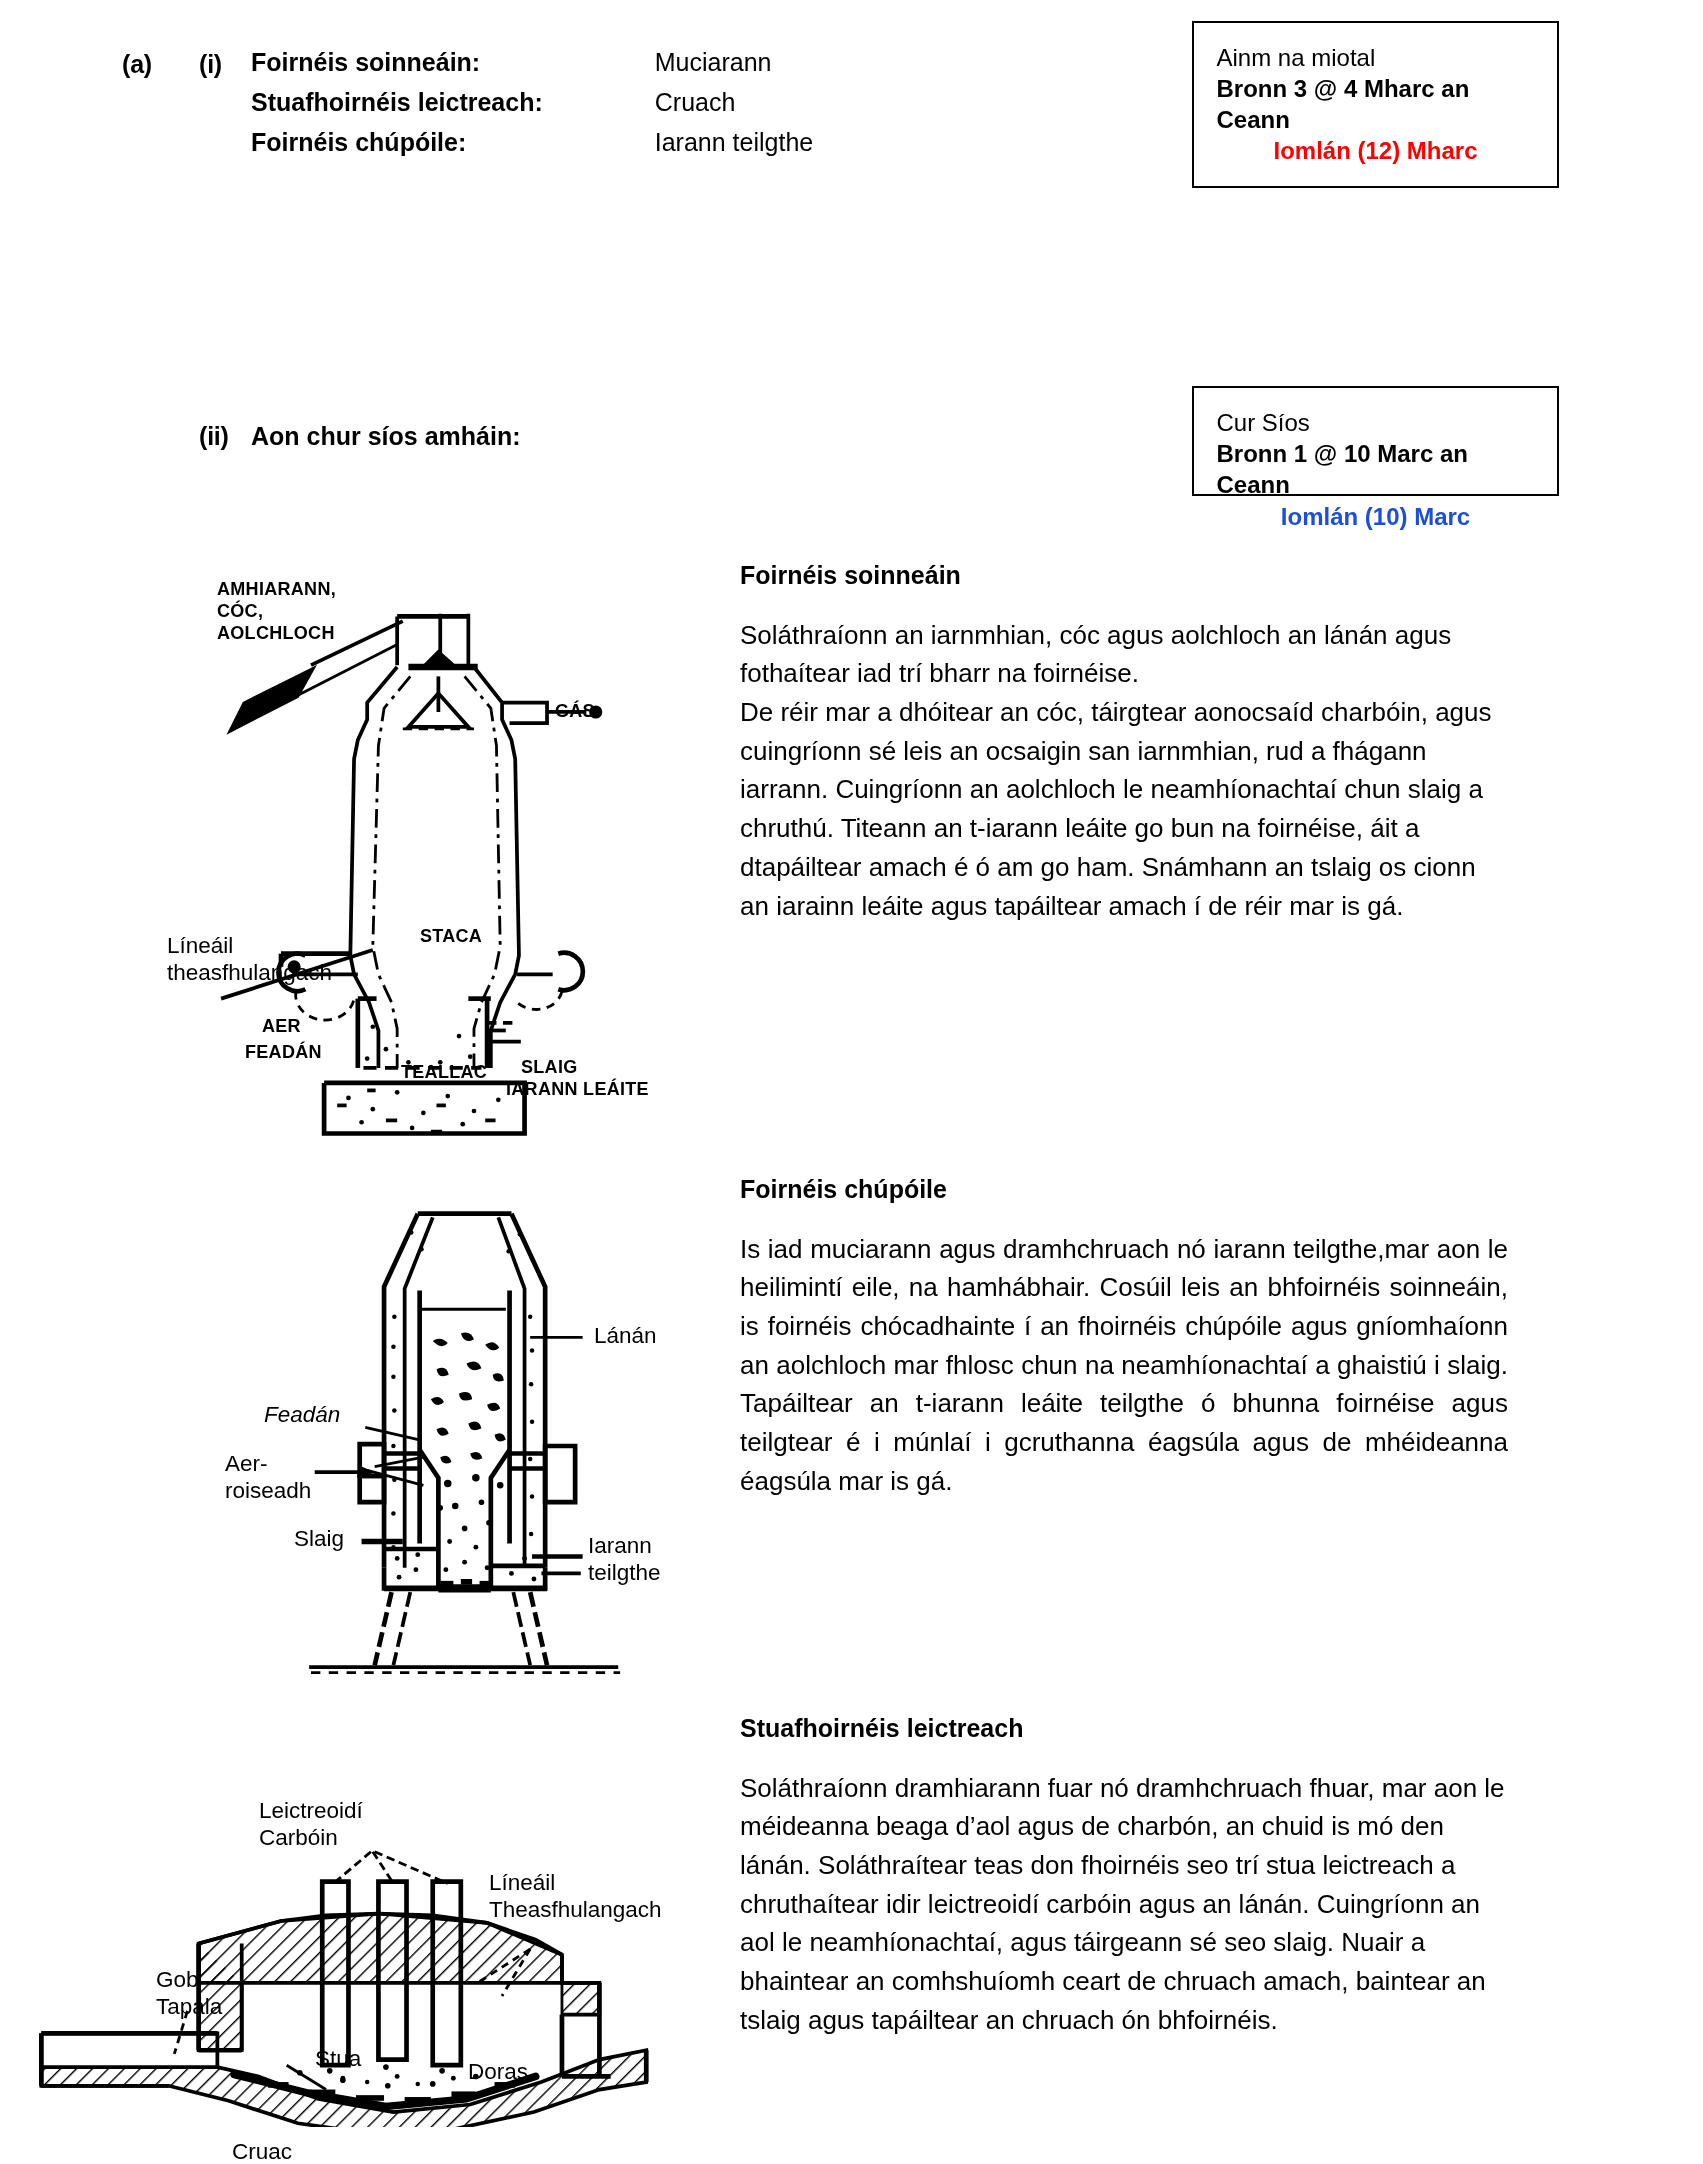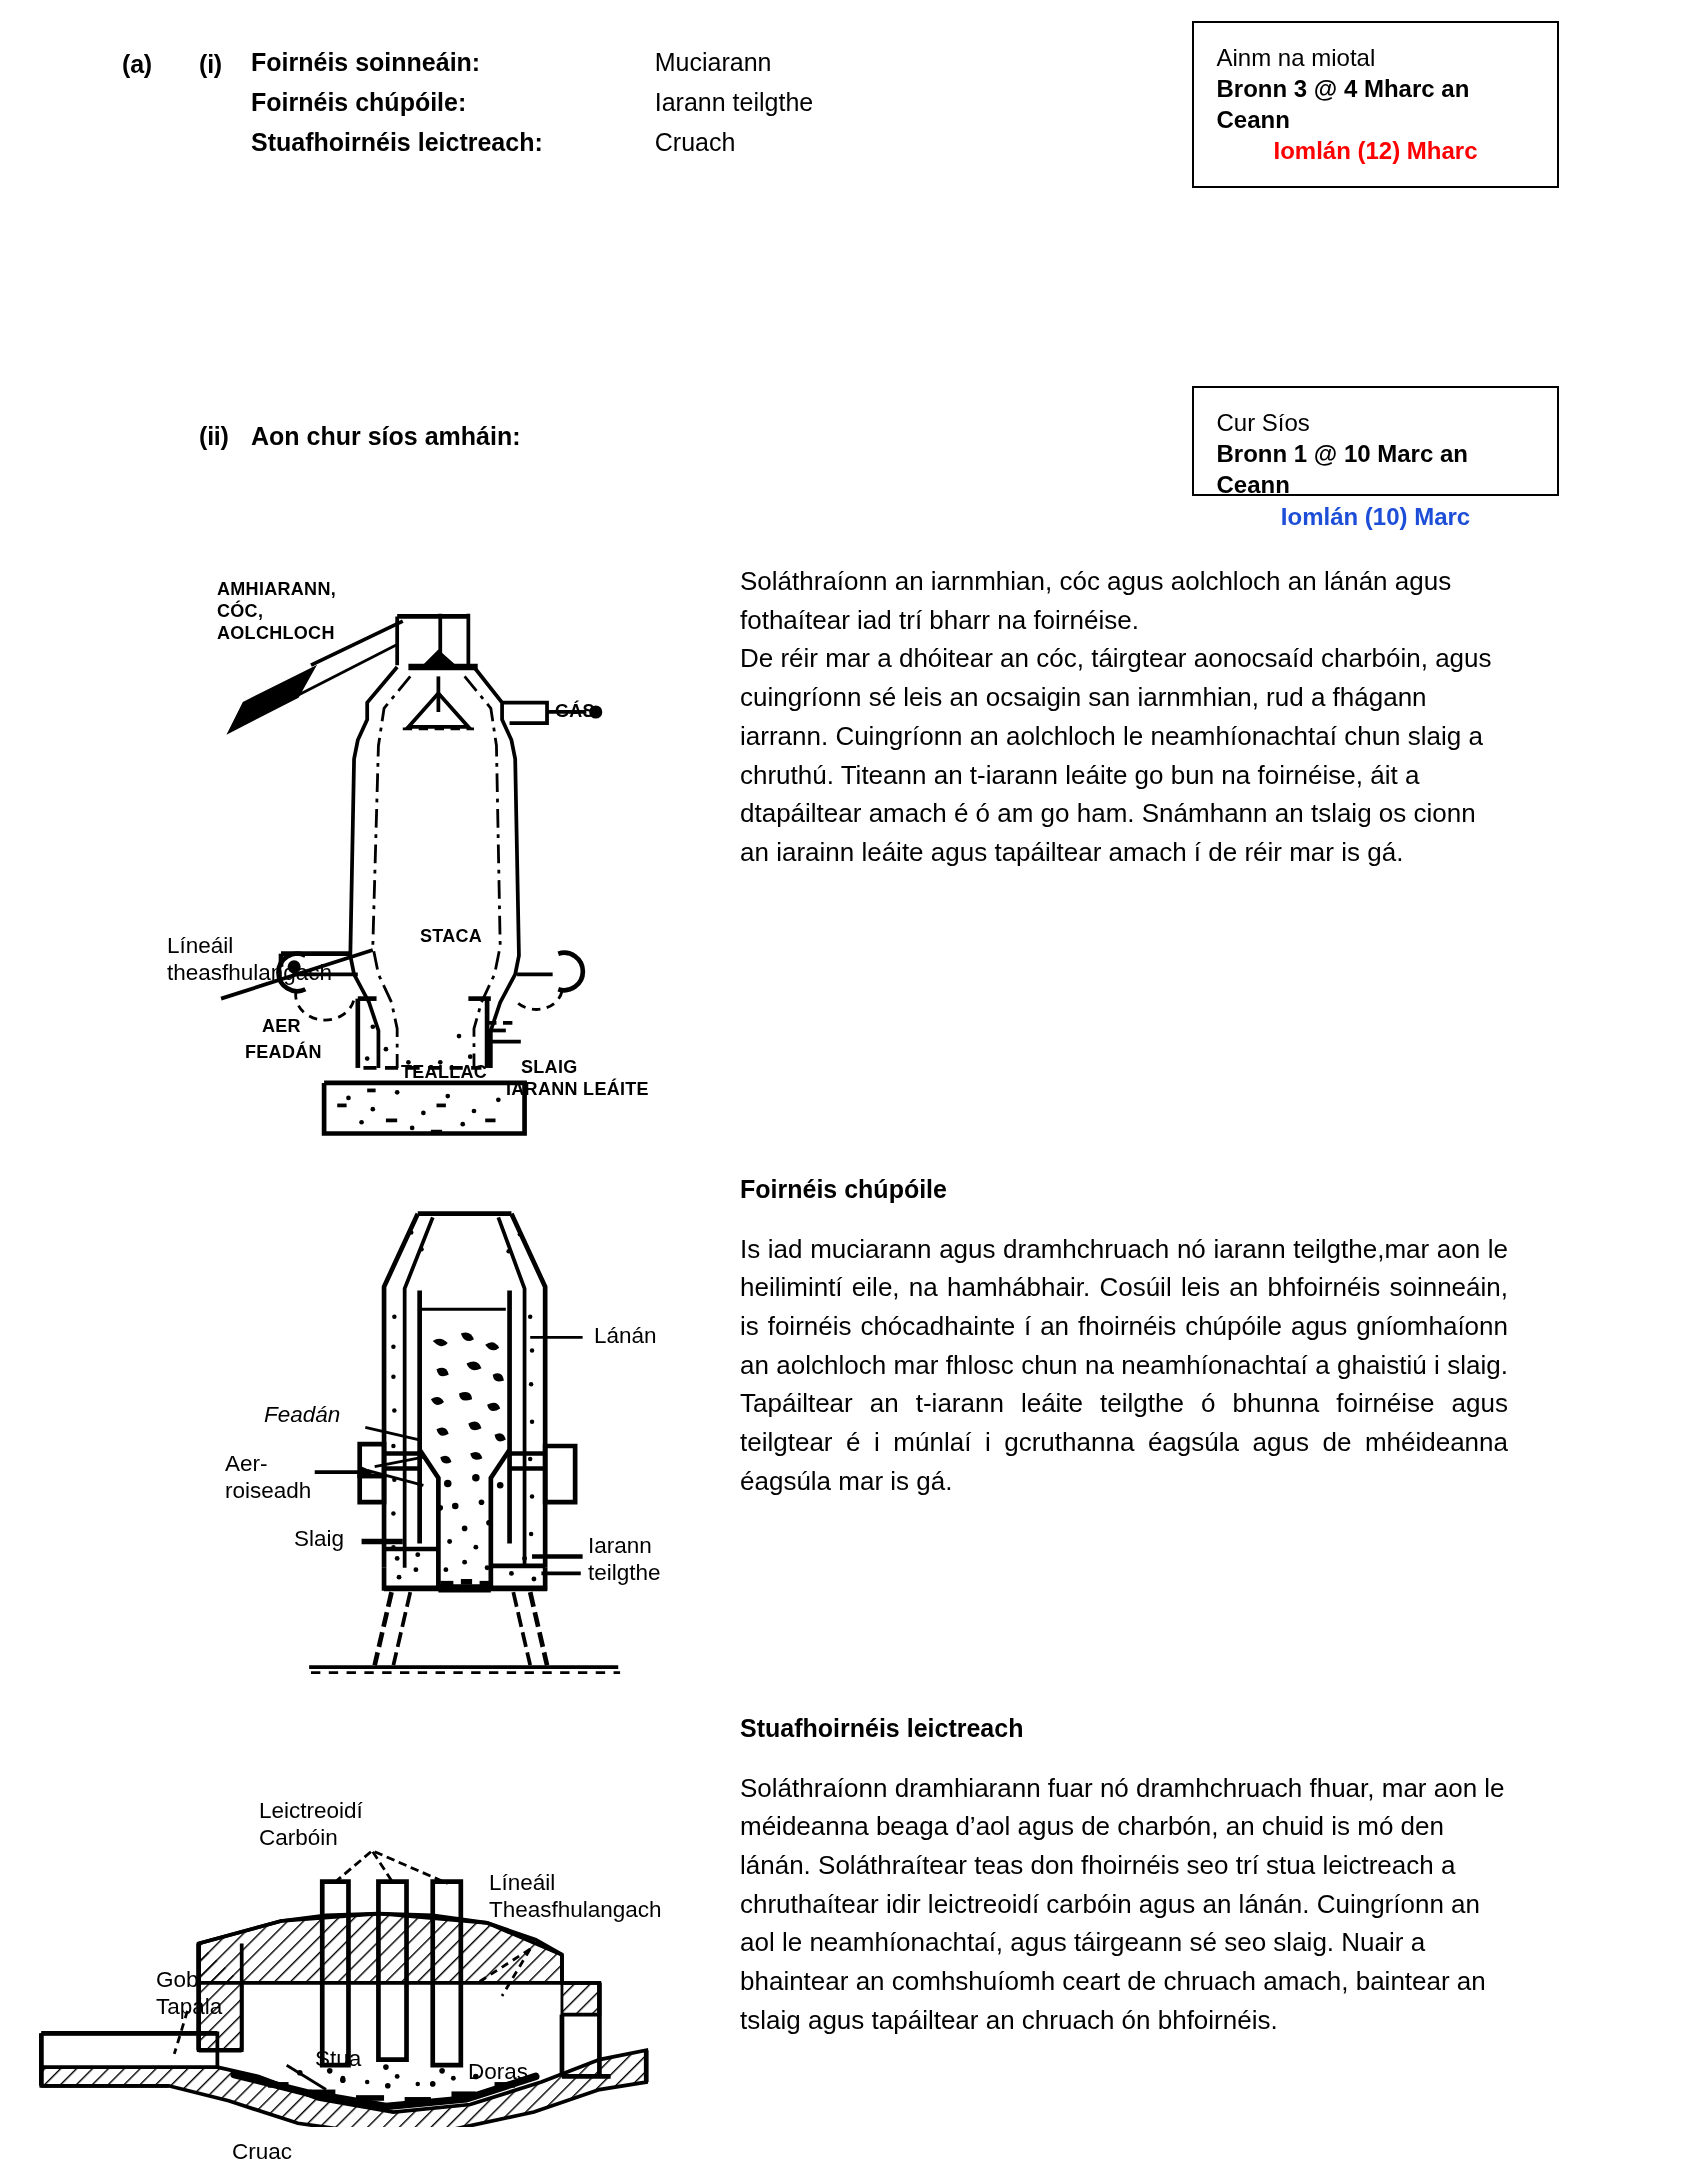--- a/index.html
+++ b/index.html
@@ -130,26 +130,26 @@
   <div class="part-label" id="part-a-letter">(a)</div>
   <div class="part-label" id="part-a-roman">(i)</div>
 
   <table class="ans-table">
     <tbody>
         <tr>
       <td class="term">Foirnéis soinneáin:</td>
       <td class="val">Muciarann</td>
     </tr>
     <tr>
+      <td class="term">Stuafhoirnéis leictreach:</td>
+      <td class="val">Cruach</td>
+    </tr>
+    <tr>
       <td class="term">Foirnéis chúpóile:</td>
       <td class="val">Iarann teilgthe</td>
-    </tr>
-    <tr>
-      <td class="term">Stuafhoirnéis leictreach:</td>
-      <td class="val">Cruach</td>
     </tr>
   </tbody>
     </table>
 
   <div class="part-label" id="part-a-roman-ii">(ii)</div>
   <div id="subhead-ii-label">Aon chur síos amháin:</div>
 
   <div class="mark-box" id="mark-box-1">
     <div class="mark-line plain">Ainm na miotal</div>
     <div class="mark-line bold">Bronn 3 @ 4 Mharc an Ceann</div>
@@ -255,20 +255,21 @@
 theasfhulangach</div>
       <div class="dlabel caps" style="left:420px; top:364px;">STACA</div>
       <div class="dlabel caps" style="left:262px; top:454px;">AER</div>
       <div class="dlabel caps" style="left:245px; top:480px;">FEADÁN</div>
       <div class="dlabel caps" style="left:401px; top:500px;">TEALLAC</div>
       <div class="dlabel caps" style="left:521px; top:495px;">SLAIG</div>
       <div class="dlabel caps" style="left:506px; top:517px;">IARANN LEÁITE</div>
     </div>
 
     <div class="text-col">
+      <h3 class="sec-heading">Foirnéis soinneáin</h3>
       <p class="sec-body">Soláthraíonn an iarnmhian, cóc agus aolchloch an lánán agus fothaítear iad trí bharr na foirnéise.
 De réir mar a dhóitear an cóc, táirgtear aonocsaíd charbóin, agus cuingríonn sé leis an ocsaigin san iarnmhian, rud a fhágann iarrann.  Cuingríonn an aolchloch le neamhíonachtaí chun slaig a chruthú. Titeann an t-iarann leáite go bun na foirnéise, áit a dtapáiltear amach é ó am go ham. Snámhann an tslaig os cionn an iarainn leáite agus tapáiltear amach í de réir mar is gá.</p>
     </div>
   </div>
 
   <div class="section" id="section-2">
 
     <div class="diagram">
       <svg width="740" height="525" viewBox="0 0 790 560" aria-hidden="true">
         <g fill="none" stroke="#000" stroke-width="4">

